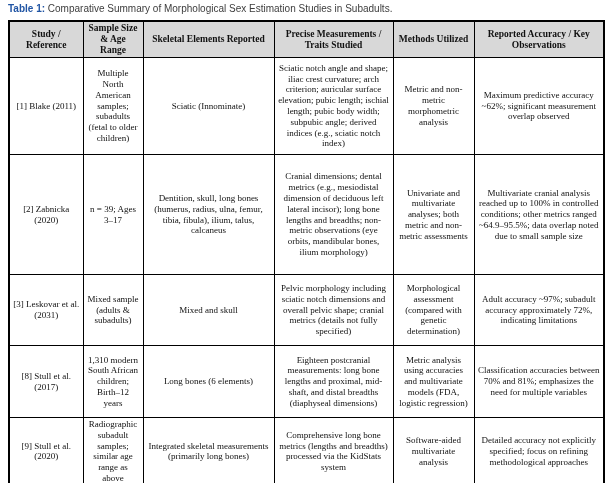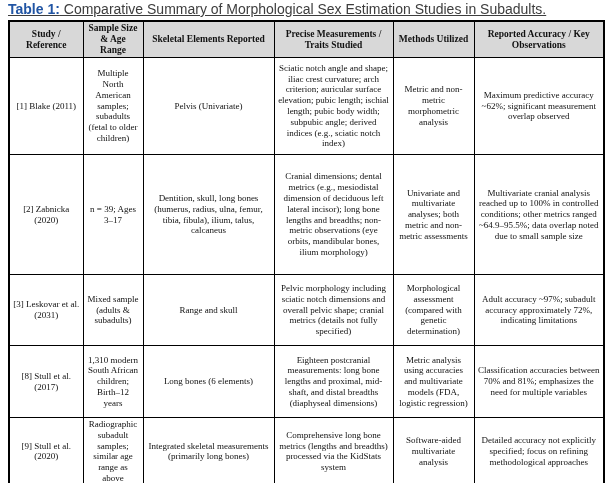--- a/index.html
+++ b/index.html
@@ -16,25 +16,24 @@
     background:#ffffff;
     overflow:hidden;
     position:relative;
     font-family:"Liberation Serif", serif;
   }
   .caption{
     position:absolute;
     left:8px;top:3px;
     width:595px;
     font-family:"Liberation Sans", sans-serif;
-    font-size:14px;
+    font-size:10px;
     line-height:12px;
     color:var(--title-text);
     white-space:nowrap;
-    text-decoration:underline;
   }
   .caption .cap-label{
     color:var(--title-accent);
     font-weight:bold;
   }
   table.study-table{
     position:absolute;
     left:8px;top:20px;
     width:595px;height:453px;
     border-collapse:collapse;
@@ -82,37 +81,37 @@
       <th>Skeletal Elements Reported</th>
       <th>Precise Measurements / Traits Studied</th>
       <th>Methods Utilized</th>
       <th>Reported Accuracy / Key Observations</th>
     </tr>
   </thead>
   <tbody>
     <tr style="height:97px">
       <td>[1] Blake (2011)</td>
       <td>Multiple North American samples; subadults (fetal to older children)</td>
-      <td>Pelvis (Univariate)</td>
+      <td>Sciatic (Innominate)</td>
       <td>Sciatic notch angle and shape; iliac crest curvature; arch criterion; auricular surface elevation; pubic length; ischial length; pubic body width; subpubic angle; derived indices (e.g., sciatic notch index)</td>
       <td>Metric and non-metric morphometric analysis</td>
       <td>Maximum predictive accuracy ~62%; significant measurement overlap observed</td>
     </tr>
     <tr style="height:120px">
       <td>[2] Zabnicka (2020)</td>
       <td>n = 39; Ages 3–17</td>
       <td>Dentition, skull, long bones (humerus, radius, ulna, femur, tibia, fibula), ilium, talus, calcaneus</td>
       <td>Cranial dimensions; dental metrics (e.g., mesiodistal dimension of deciduous left lateral incisor); long bone lengths and breadths; non-metric observations (eye orbits, mandibular bones, ilium morphology)</td>
       <td>Univariate and multivariate analyses; both metric and non-metric assessments</td>
       <td>Multivariate cranial analysis reached up to 100% in controlled conditions; other metrics ranged ~64.9–95.5%; data overlap noted due to small sample size</td>
     </tr>
     <tr style="height:71px">
       <td>[3] Leskovar et al. (2031)</td>
       <td>Mixed sample (adults &amp; subadults)</td>
-      <td>Range and skull</td>
+      <td>Mixed and skull</td>
       <td>Pelvic morphology including sciatic notch dimensions and overall pelvic shape; cranial metrics (details not fully specified)</td>
       <td>Morphological assessment (compared with genetic determination)</td>
       <td>Adult accuracy ~97%; subadult accuracy approximately 72%, indicating limitations</td>
     </tr>
     <tr style="height:72px">
       <td>[8] Stull et al. (2017)</td>
       <td>1,310 modern South African children; Birth–12 years</td>
       <td>Long bones (6 elements)</td>
       <td>Eighteen postcranial measurements: long bone lengths and proximal, mid-shaft, and distal breadths (diaphyseal dimensions)</td>
       <td>Metric analysis using accuracies and multivariate models (FDA, logistic regression)</td>

